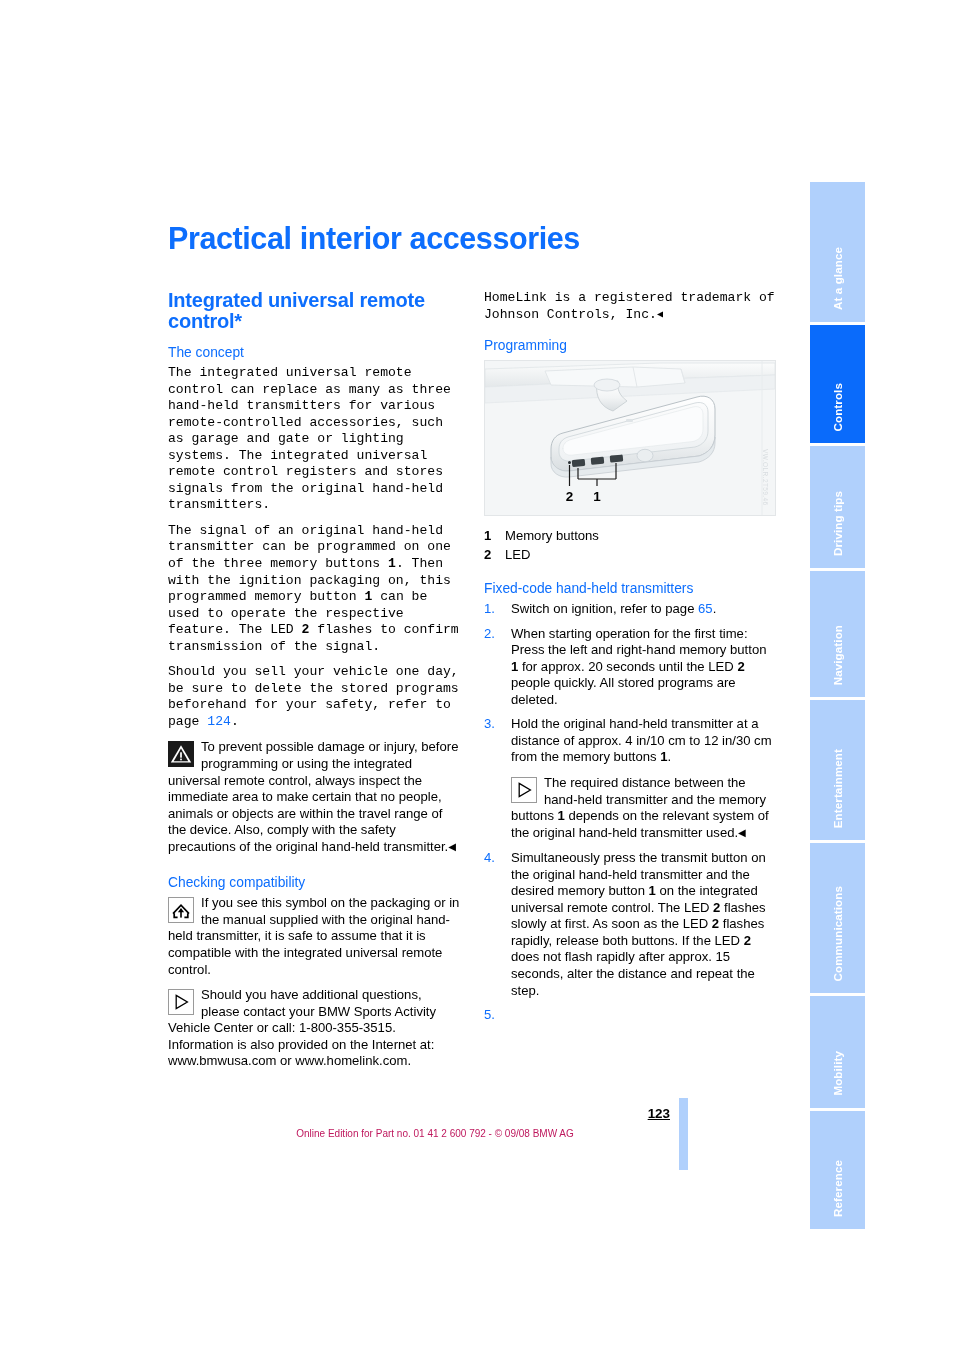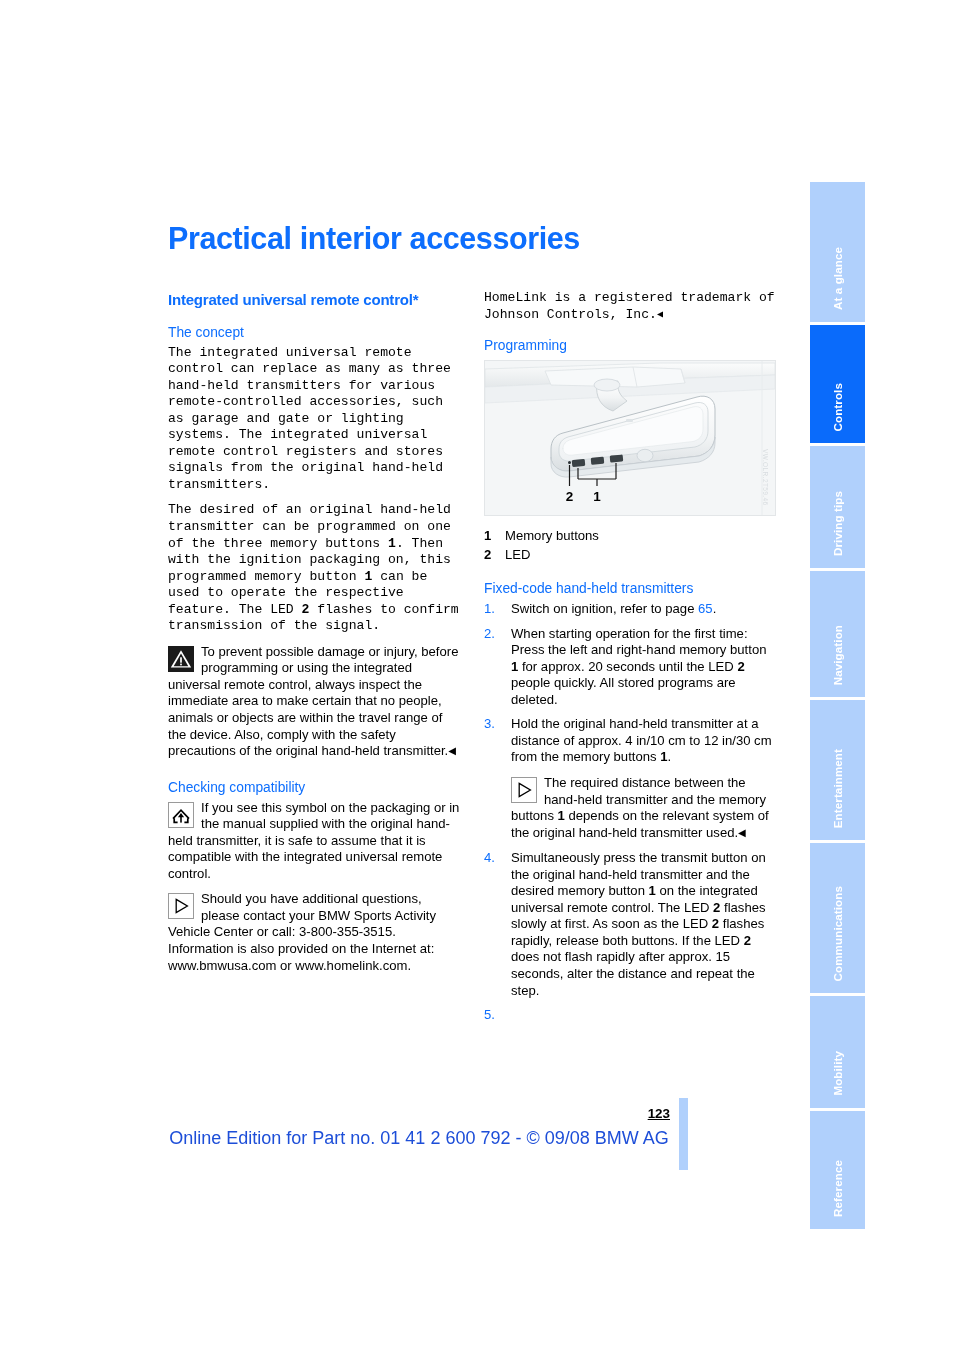--- a/index.html
+++ b/index.html
@@ -40,21 +40,21 @@
     top: 290px;
     width: 292px;
     font-size: 13.1px;
     line-height: 16.55px;
     color: #000;
   }
   .col-left  { left: 168px; }
   .col-right { left: 484px; }
 
   .h2 {
-    font-size: 15px;
+    font-size: 20px;
     font-weight: bold;
     color: #0d6efd;
     line-height: 20.5px;
     letter-spacing: -0.2px;
     margin: 0 0 13px 0;
   }
   .h3 {
     font-size: 13.8px;
     font-weight: normal;
     color: #0d6efd;
@@ -186,25 +186,25 @@
     left: 560px; top: 1106px;
     width: 110px;
     text-align: right;
     font-size: 13.4px;
     font-weight: bold;
     color: #000;
     text-decoration: underline;
   }
   .footer-line {
     position: absolute;
-    left: 168px; top: 1128px;
+    left: 184px; top: 1128px;
     width: 502px;
     text-align: center;
-    font-size: 18px;
-    color: #1d4ed8;
+    font-size: 10px;
+    color: #be185d;
   }
   .footer-bar {
     position: absolute;
     left: 679px; top: 1098px;
     width: 9px; height: 72px;
     background: #b0d0fc;
   }
 </style>
 </head>
 <body>
@@ -214,22 +214,23 @@
   <div class="page-title">Practical interior accessories</div>
 
   <div class="col col-left">
 
     <div class="h2">Integrated universal remote control*</div>
 
     <div class="h3">The concept</div>
 
     <p class="body">The integrated universal remote control can replace as many as three hand-held transmitters for various remote-controlled accessories, such as garage and gate or lighting systems. The integrated universal remote control registers and stores signals from the original hand-held transmitters.</p>
 
-    <p class="body"><span>The desired of an original hand-held transmitter can be programmed on one of the three memory buttons </span><b>1</b><span>. Then with the ignition packaging on, this programmed memory button </span><b>1</b><span> can be used to operate the respective feature. The LED </span><b>2</b><span> flashes to confirm transmission of the signal.</span></p>
-
+    <p class="body"><span>The signal of an original hand-held transmitter can be programmed on one of the three memory buttons </span><b>1</b><span>. Then with the ignition packaging on, this programmed memory button </span><b>1</b><span> can be used to operate the respective feature. The LED </span><b>2</b><span> flashes to confirm transmission of the signal.</span></p>
+
+    <p class="body"><span>Should you sell your vehicle one day, be sure to delete the stored programs beforehand for your safety, refer to page </span><span class="blue-ref">124</span><span>.</span></p>
 
     <div class="note warn">
       <div class="ico">
         <div class="icon-box filled">
           <svg width="26" height="26" viewBox="0 0 26 26">
             <polygon points="13,4.2 23.2,21.6 2.8,21.6" fill="#ffffff"></polygon>
             <polygon points="13,7.6 20.3,20.2 5.7,20.2" fill="#1a1a1a"></polygon>
             <rect x="12.15" y="11.3" width="1.7" height="5.4" fill="#ffffff"></rect>
             <rect x="12.15" y="17.6" width="1.7" height="1.7" fill="#ffffff"></rect>
           </svg>
@@ -256,21 +257,21 @@
     </div>
 
     <div class="note">
       <div class="ico">
         <div class="icon-box">
           <svg width="24" height="24" viewBox="0 0 24 24">
             <polygon points="7.2,5.4 18.4,12 7.2,18.6" fill="none" stroke="#000" stroke-width="1.3" stroke-linejoin="miter"></polygon>
           </svg>
         </div>
       </div>
-      <span>Should you have additional questions, please contact your BMW Sports Activity Vehicle Center or call: 3-800-355-3515. Information is also provided on the Internet at: www.bmwusa.com or www.homelink.com.</span>
+      <span>Should you have additional questions, please contact your BMW Sports Activity Vehicle Center or call: 1-800-355-3515. Information is also provided on the Internet at: www.bmwusa.com or www.homelink.com.</span>
     </div>
 
   </div>
 
   <div class="col col-right">
 
     <p class="body"><span>HomeLink is a registered trademark of Johnson Controls, Inc.</span><span class="endmark">◀</span></p>
 
     <div class="h3 rc" style="margin-top:14px;">Programming</div>
 

